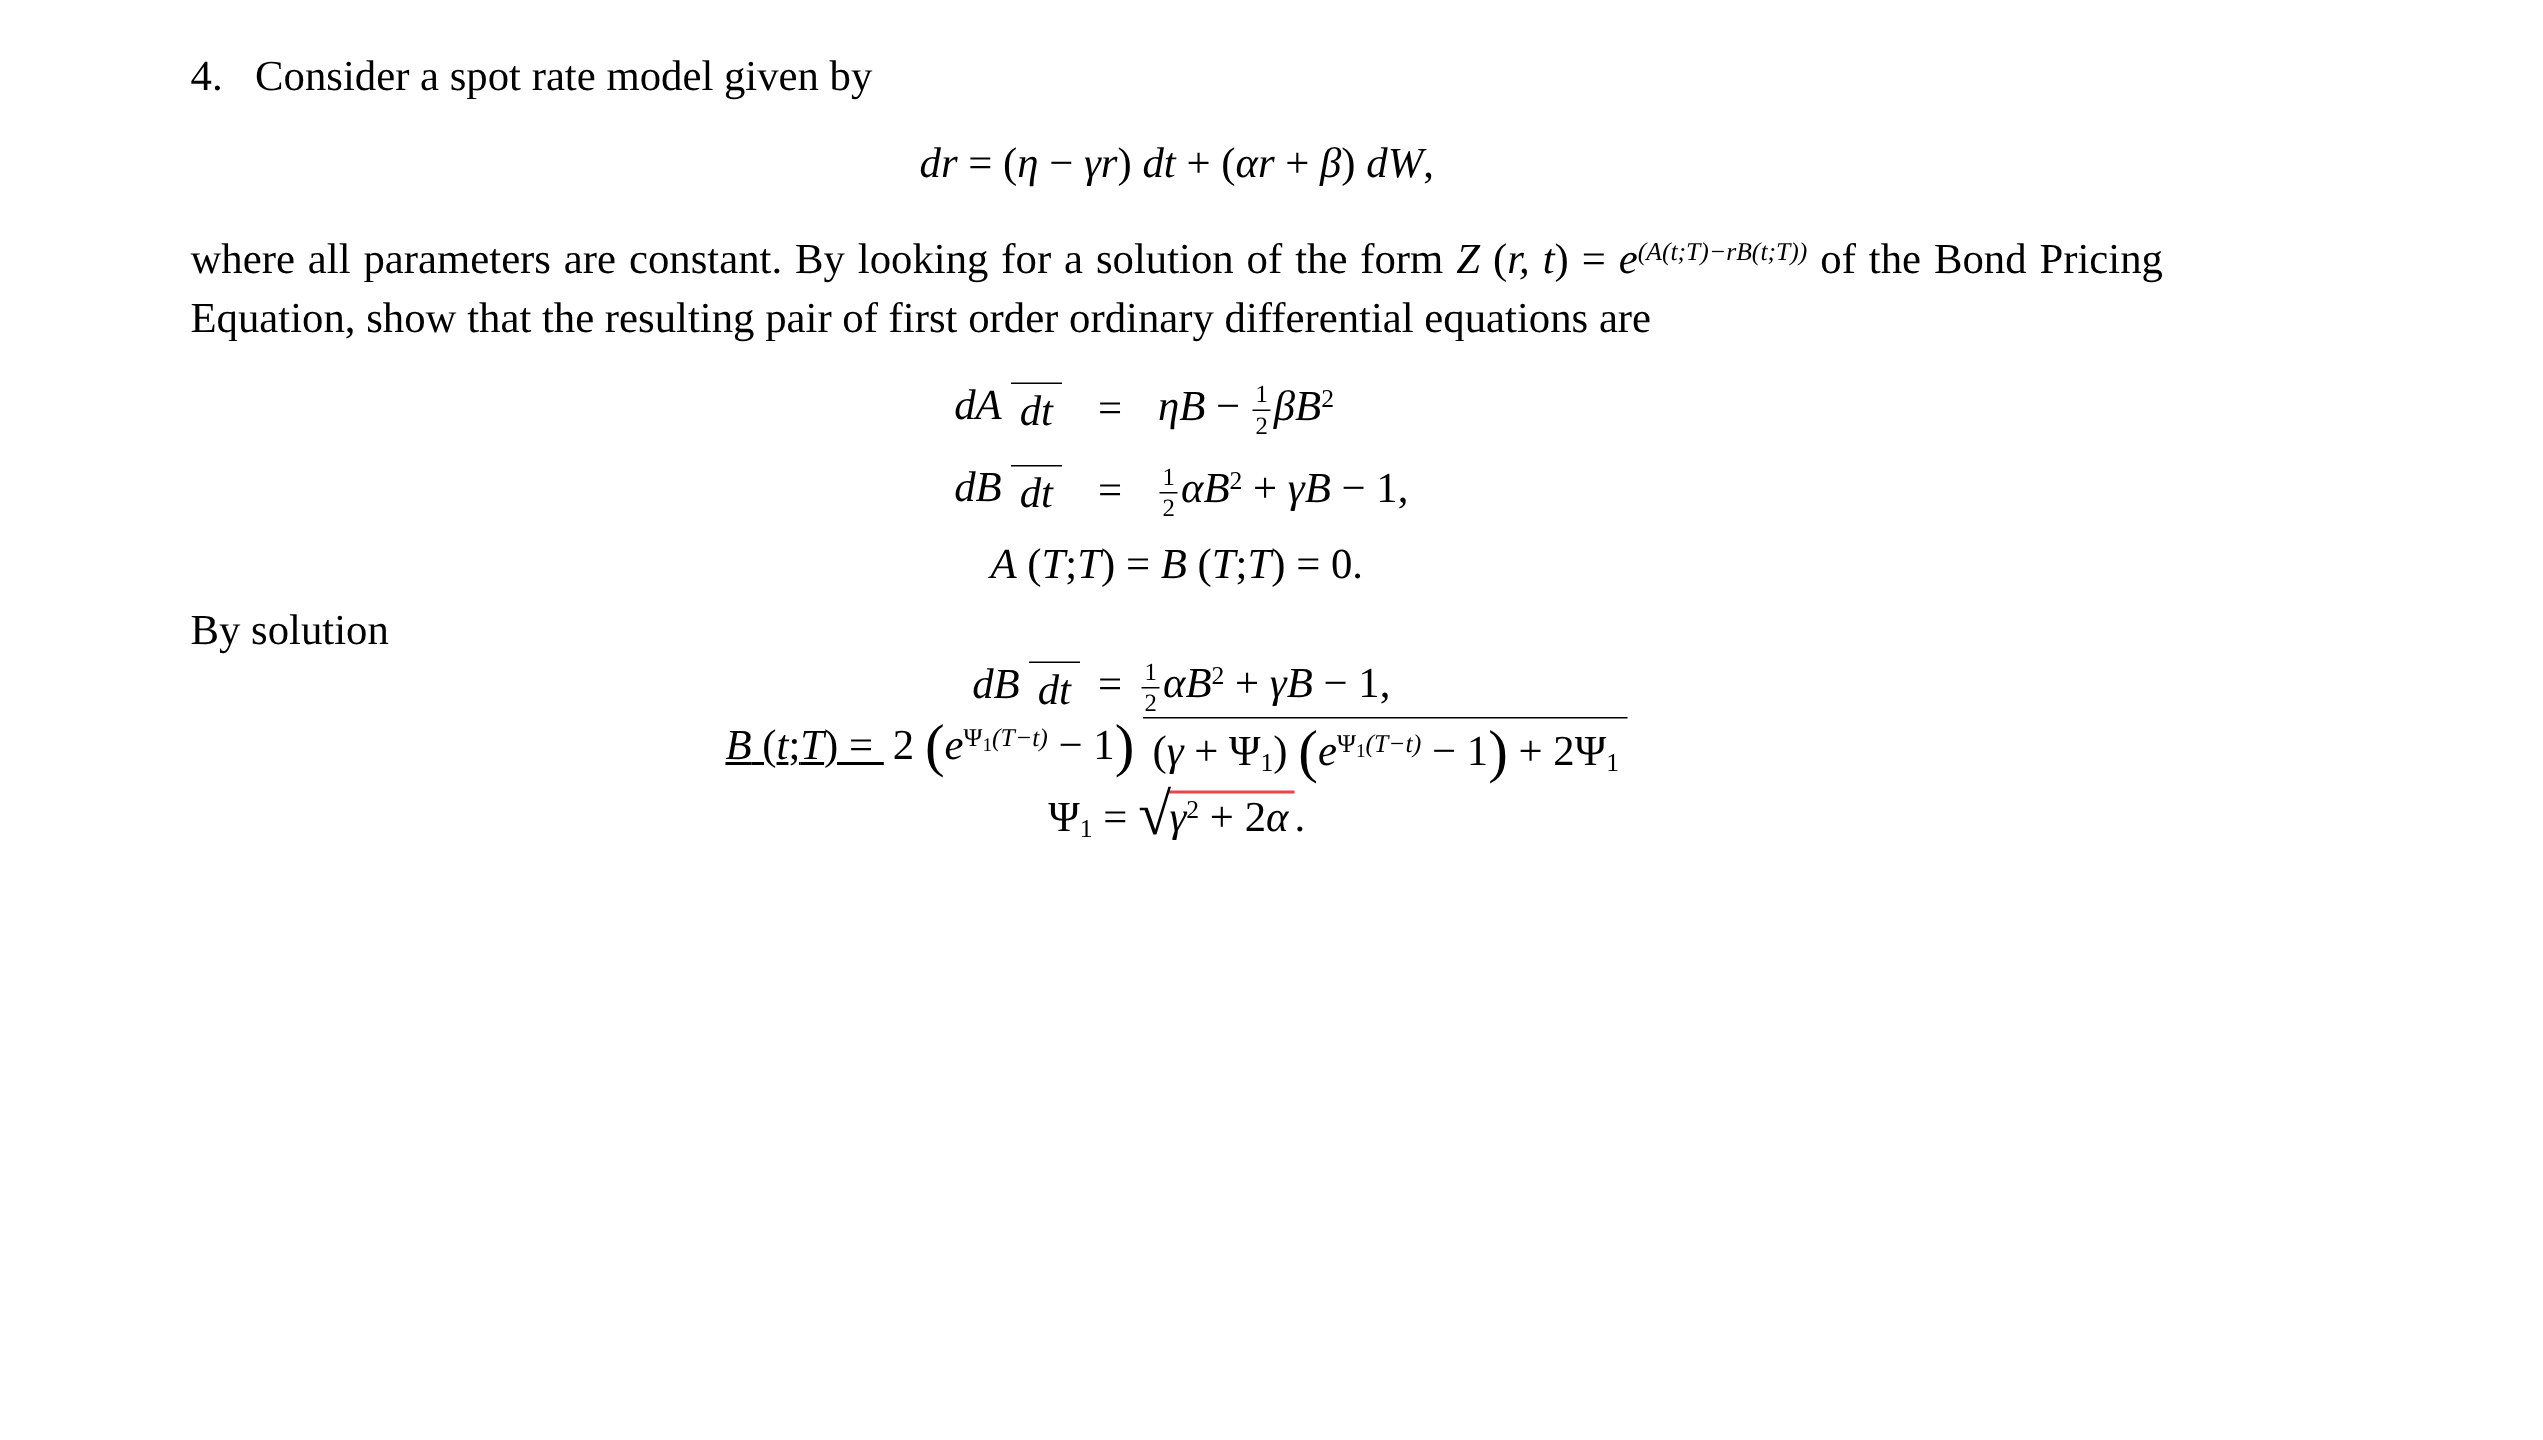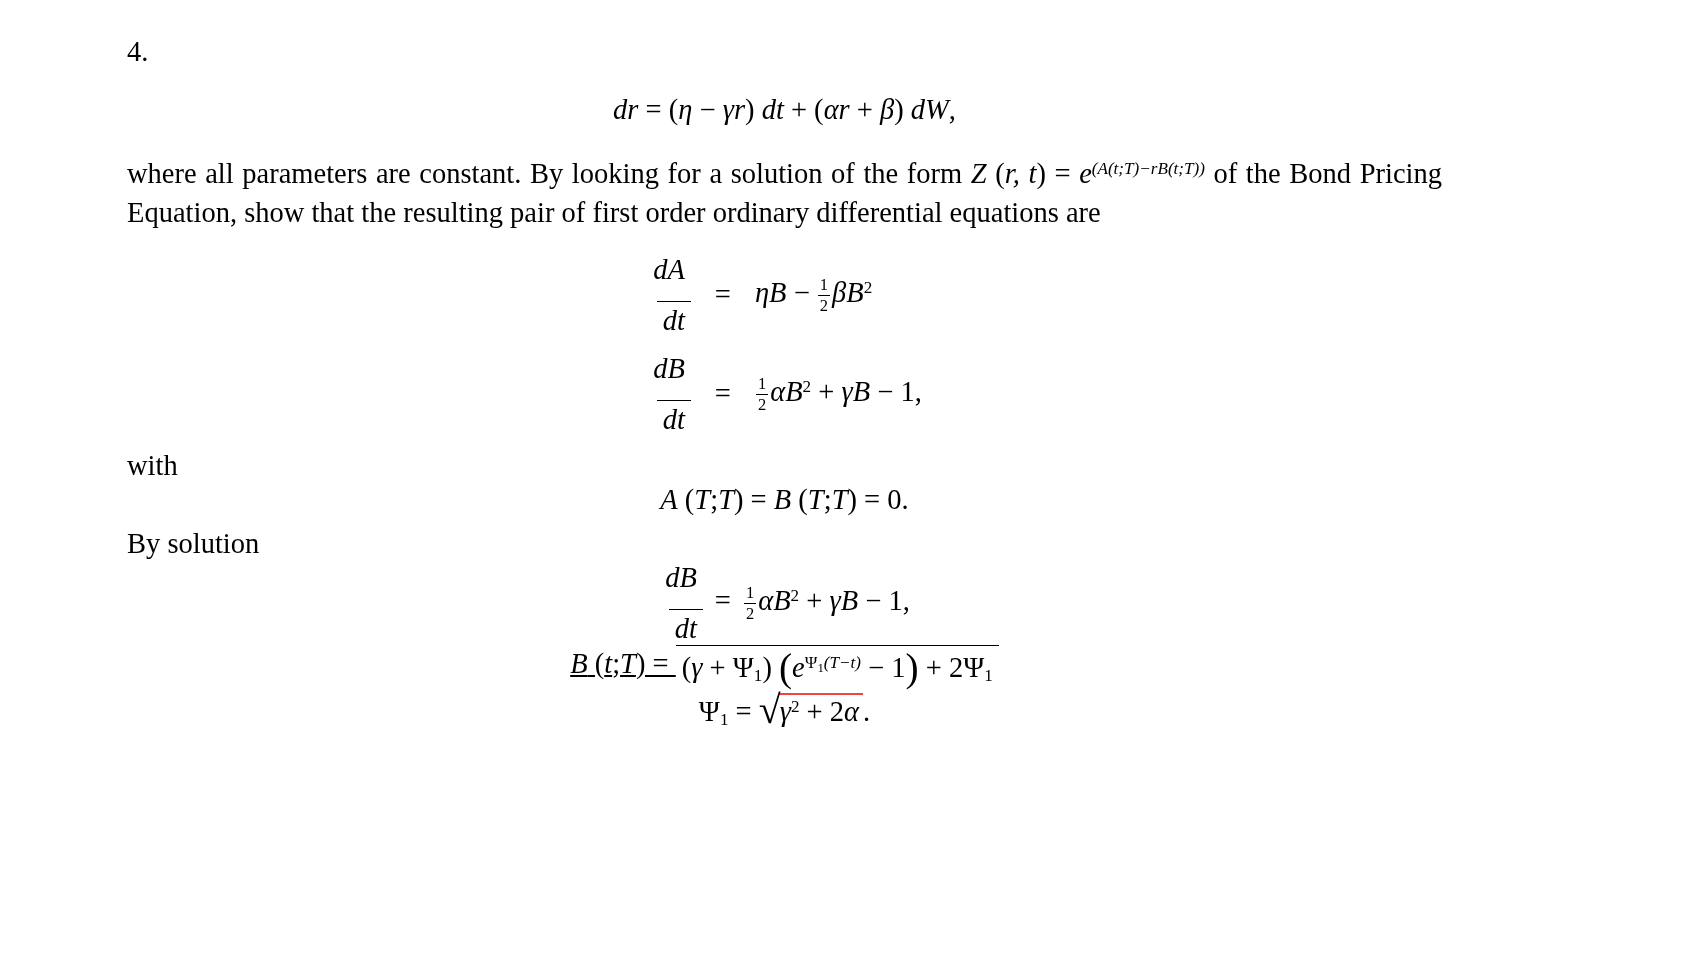--- a/index.html
+++ b/index.html
@@ -21,22 +21,22 @@
   .eq-model { margin: 26px 0 22px 0; }
   .eq-bc { margin: 2px 0 0 0; text-align: center; }
   .eq-dbrepeat { margin: 2px 0 0 0; }
   .eq-bsol { margin: 0; text-decoration: underline; }
   .eq-psi { margin: 0; }
   .lead { margin: 12px 0 2px 0; }
   .lead-with { margin-top: 14px; }
   .lead-show { margin: 8px 0 0 0; }
   .lead-where { margin: 2px 0 0 0; }
   
-  .dfrac { display: inline-flex; flex-direction: column; align-items: flex-end;
-           vertical-align: middle; line-height: 1.12; text-align: center; gap: 12px; }
+  .dfrac { display: inline-flex; flex-direction: row; align-items: flex-start;
+           vertical-align: middle; line-height: 1.12; text-align: center; }
   .dfrac .fnum { display: block; padding: 0 6px 3px 6px; }
   .dfrac .fden { display: block; border-top: 1.6px solid #000; padding: 3px 6px 0 6px; }
   
   .tfrac { display: inline-flex; flex-direction: column; align-items: center;
            vertical-align: middle; font-size: 0.58em; line-height: 1.08; margin: 0 2px 0 1px; }
   .tfrac .fnum { display: block; padding: 0 2px 1px 2px; }
   .tfrac .fden { display: block; border-top: 1.5px solid #000; padding: 1px 2px 0 2px; }
   .sup { font-size: 0.6em; vertical-align: 0.52em; }
   .sub { font-size: 0.6em; vertical-align: -0.22em; }
   .ssub { font-size: 0.75em; vertical-align: -0.3em; }
@@ -53,20 +53,21 @@
   .radicand { display: inline-block; border-top: 2px solid #ef4444; padding: 1px 4px 0 1px; margin-left: -2px; }
 </style>
 </head>
 <body>
 
 <div class="page">
   <div class="doc">
 
     <div class="head">
       <span class="pnum up">4.</span>
+      <span class="up">Consider a spot rate model given by</span>
     </div>
 
     <div class="bodycol">
 
       <div class="eq eq-model math"><span class="it">dr</span><span class="up"> = (</span><span class="it">η</span><span class="up"> − </span><span class="it">γr</span><span class="up">) </span><span class="it">dt</span><span class="up"> + (</span><span class="it">αr</span><span class="up"> + </span><span class="it">β</span><span class="up">) </span><span class="it">dW</span><span class="up">,</span></div>
 
       <p class="para math"><span class="up">where all parameters are constant. By looking for a solution of the form </span><span class="it">Z</span><span class="up"> (</span><span class="it">r, t</span><span class="up">) = </span><span class="it">e</span><span class="sup it">(A(t;T)−rB(t;T))</span><span class="up"> of the Bond Pricing Equation, show that the resulting pair of first order ordinary differential equations are</span></p>
 
       <div class="align math">
         <span class="lhs"><span class="dfrac">
@@ -83,36 +84,36 @@
               <span class="fnum it">dB</span>
               <span class="fden it">dt</span>
             </span></span>
         <span class="up">=</span>
         <span class="rhs"><span class="tfrac">
               <span class="fnum up">1</span>
               <span class="fden up">2</span>
             </span><span class="it">αB</span><span class="sup up">2</span><span class="up"> + </span><span class="it">γB</span><span class="up"> − </span><span class="up">1,</span></span>
       </div>
 
-      <p class="lead lead-with up">with</p>
 
       <div class="eq eq-bc math"><span class="it">A</span><span class="up"> (</span><span class="it">T</span><span class="up">;</span><span class="it">T</span><span class="up">) = </span><span class="it">B</span><span class="up"> (</span><span class="it">T</span><span class="up">;</span><span class="it">T</span><span class="up">) = 0.</span></div>
 
       <p class="lead up">By solution</p>
 
       <div class="eq eq-dbrepeat math"><span class="dfrac">
             <span class="fnum it">dB</span>
             <span class="fden it">dt</span>
           </span><span class="eqrel up">=</span><span class="tfrac">
             <span class="fnum up">1</span>
             <span class="fden up">2</span>
           </span><span class="it">αB</span><span class="sup up">2</span><span class="up"> + </span><span class="it">γB</span><span class="up"> − </span><span class="up">1,</span></div>
 
 
       <div class="eq eq-bsol math"><span class="it">B</span><span class="up"> (</span><span class="it">t</span><span class="up">;</span><span class="it">T</span><span class="up">) = </span><span class="dfrac">
+            <span class="fnum"><span class="up">2 </span><span class="bigp">(</span><span class="it">e</span><span class="sup"><span class="up">Ψ</span><span class="ssub up">1</span><span class="it">(T−t)</span></span><span class="up"> − 1</span><span class="bigp">)</span></span>
             <span class="fden"><span class="up">(</span><span class="it">γ</span><span class="up"> + </span><span class="up">Ψ</span><span class="sub up">1</span><span class="up">) </span><span class="bigp">(</span><span class="it">e</span><span class="sup"><span class="up">Ψ</span><span class="ssub up">1</span><span class="it">(T−t)</span></span><span class="up"> − 1</span><span class="bigp">)</span><span class="up"> + 2</span><span class="up">Ψ</span><span class="sub up">1</span></span>
           </span></div>
 
 
       <div class="eq eq-psi math"><span class="up">Ψ</span><span class="sub up">1</span><span class="up"> = </span><span class="rad-sign up">√</span><span class="radicand"><span class="it">γ</span><span class="sup up">2</span><span class="up"> + 2</span><span class="it">α</span></span><span class="up">.</span></div>
 
     </div>
   </div>
 </div>
 

